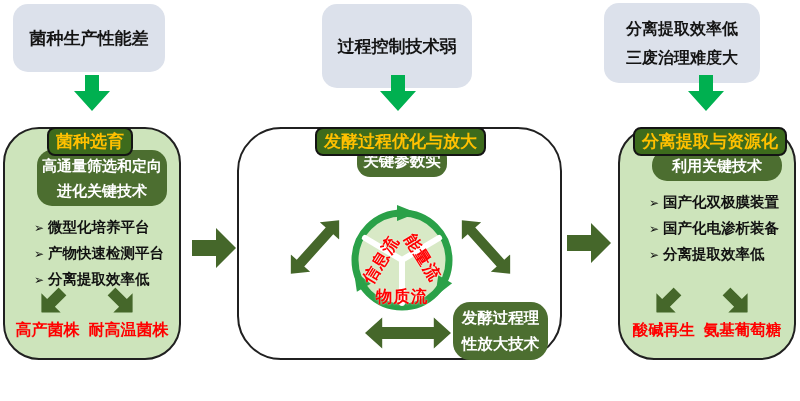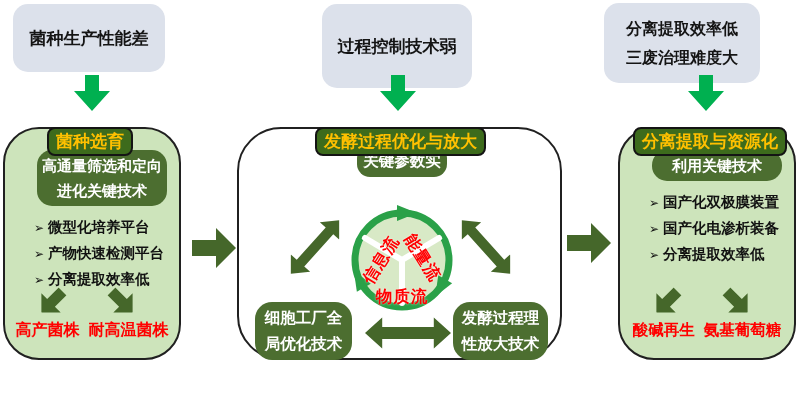--- a/index.html
+++ b/index.html
@@ -157,24 +157,20 @@
       <span class="flow-label flow-material">物质流</span>
     </div>
 
     <svg class="dk-arrow abs" style="left:38px; top:105px; transform:rotate(-48deg);" width="76" height="26" viewBox="0 0 100 36">
       <polygon points="0,18 20,0 20,11 80,11 80,0 100,18 80,36 80,25 20,25 20,36"></polygon>
       </svg>
     <svg class="dk-arrow abs" style="left:209px; top:105px; transform:rotate(48deg);" width="76" height="26" viewBox="0 0 100 36">
       <polygon points="0,18 20,0 20,11 80,11 80,0 100,18 80,36 80,25 20,25 20,36"></polygon>
       </svg>
 
-    <div class="tech-pill" style="left:16px; width:97px;">
-      <div>细胞工厂全</div>
-      <div>局优化技术</div>
-    </div>
     <svg class="dk-arrow abs" style="left:126px; top:188px;" width="86" height="32" viewBox="0 0 100 36">
       <polygon points="0,18 20,0 20,11 80,11 80,0 100,18 80,36 80,25 20,25 20,36"></polygon>
       </svg>
     <div class="tech-pill" style="left:214px; width:95px;">
       <div>发酵过程理</div>
       <div>性放大技术</div>
     </div>
   </div>
 
   <svg class="dk-arrow flow-arrow" style="left:567px; top:221px;" width="44" height="44" viewBox="0 0 44 44">

